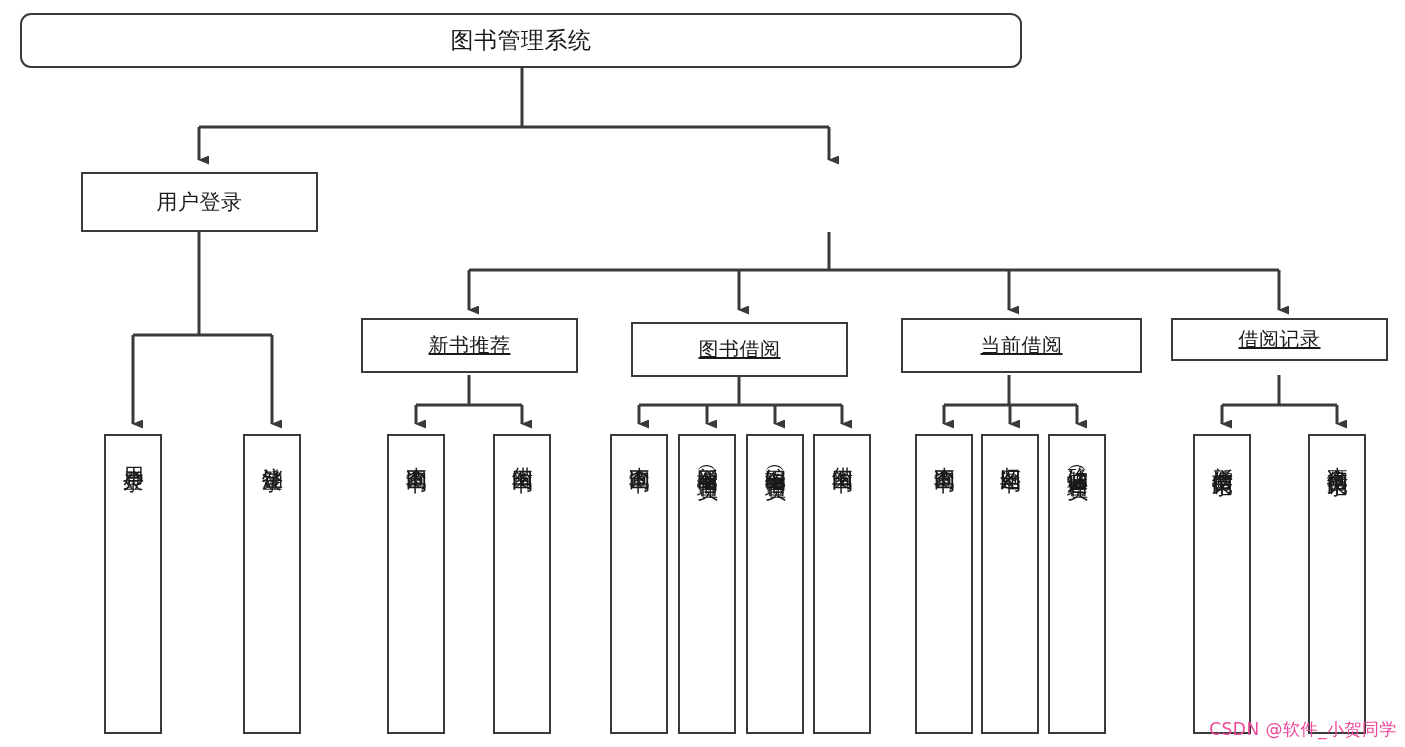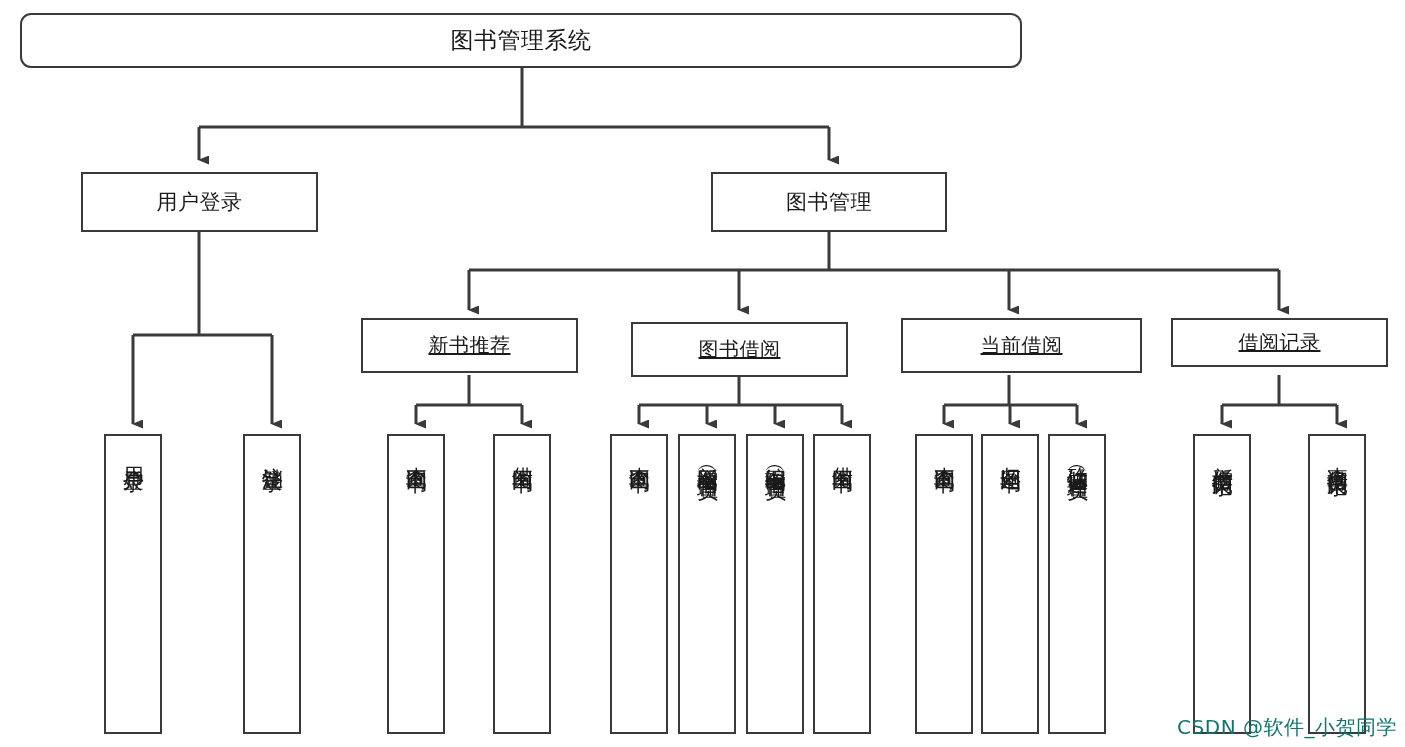--- a/index.html
+++ b/index.html
@@ -62,22 +62,22 @@
   }
   #node-root .node-label { font-size: 23px; }
   .level2 .node-label { font-size: 21px; }
   .level3 .node-label { font-size: 20px; text-decoration: underline; }
   .leaf .node-label  { font-size: 21px; }
 
   #watermark {
     position: absolute;
     right: 8px;
     bottom: 6px;
-    font-size: 20px;
-    color: #0f766e;
+    font-size: 17px;
+    color: #ec4899;
     letter-spacing: 0.5px;
     white-space: nowrap;
     user-select: none;
   }
 </style>
 </head>
 <body>
 
 <div id="diagram-root">
 
@@ -132,37 +132,34 @@
   </svg>
 
   <div class="node horiz" id="node-root" style="left:20px; top:13px; width:1002px; height:55px;border-radius:11px;">
     <span class="node-label">图书管理系统</span>
   </div>
 
   <div class="node horiz level2" style="left:81px; top:172px; width:237px; height:60px;">
     <span class="node-label">用户登录</span>
   </div>
 
-  <div class="node horiz level2" style="left:711px; top:172px; width:236px; height:60px;">
-    <span class="node-label">图书管理</span>
-  </div>
 
   <div class="node horiz level3" style="left:361px; top:318px; width:217px; height:55px;">
     <span class="node-label">新书推荐</span>
   </div>
 
   <div class="node horiz level3" style="left:631px; top:322px; width:217px; height:55px;">
     <span class="node-label">图书借阅</span>
   </div>
 
   <div class="node horiz level3" style="left:901px; top:318px; width:241px; height:55px;">
     <span class="node-label">当前借阅</span>
   </div>
 
-  <div class="node horiz level3" style="left:1171px; top:318px; width:217px; height:49px;">
+  <div class="node horiz level3" style="left:1171px; top:318px; width:217px; height:43px;">
     <span class="node-label">借阅记录</span>
   </div>
 
   <div class="node vert leaf" style="left:104px; top:434px; width:58px; height:300px;">
     <span class="node-label">用户登录</span>
   </div>
 
   <div class="node vert leaf" style="left:243px; top:434px; width:58px; height:300px;">
     <span class="node-label">注销登录</span>
   </div>

